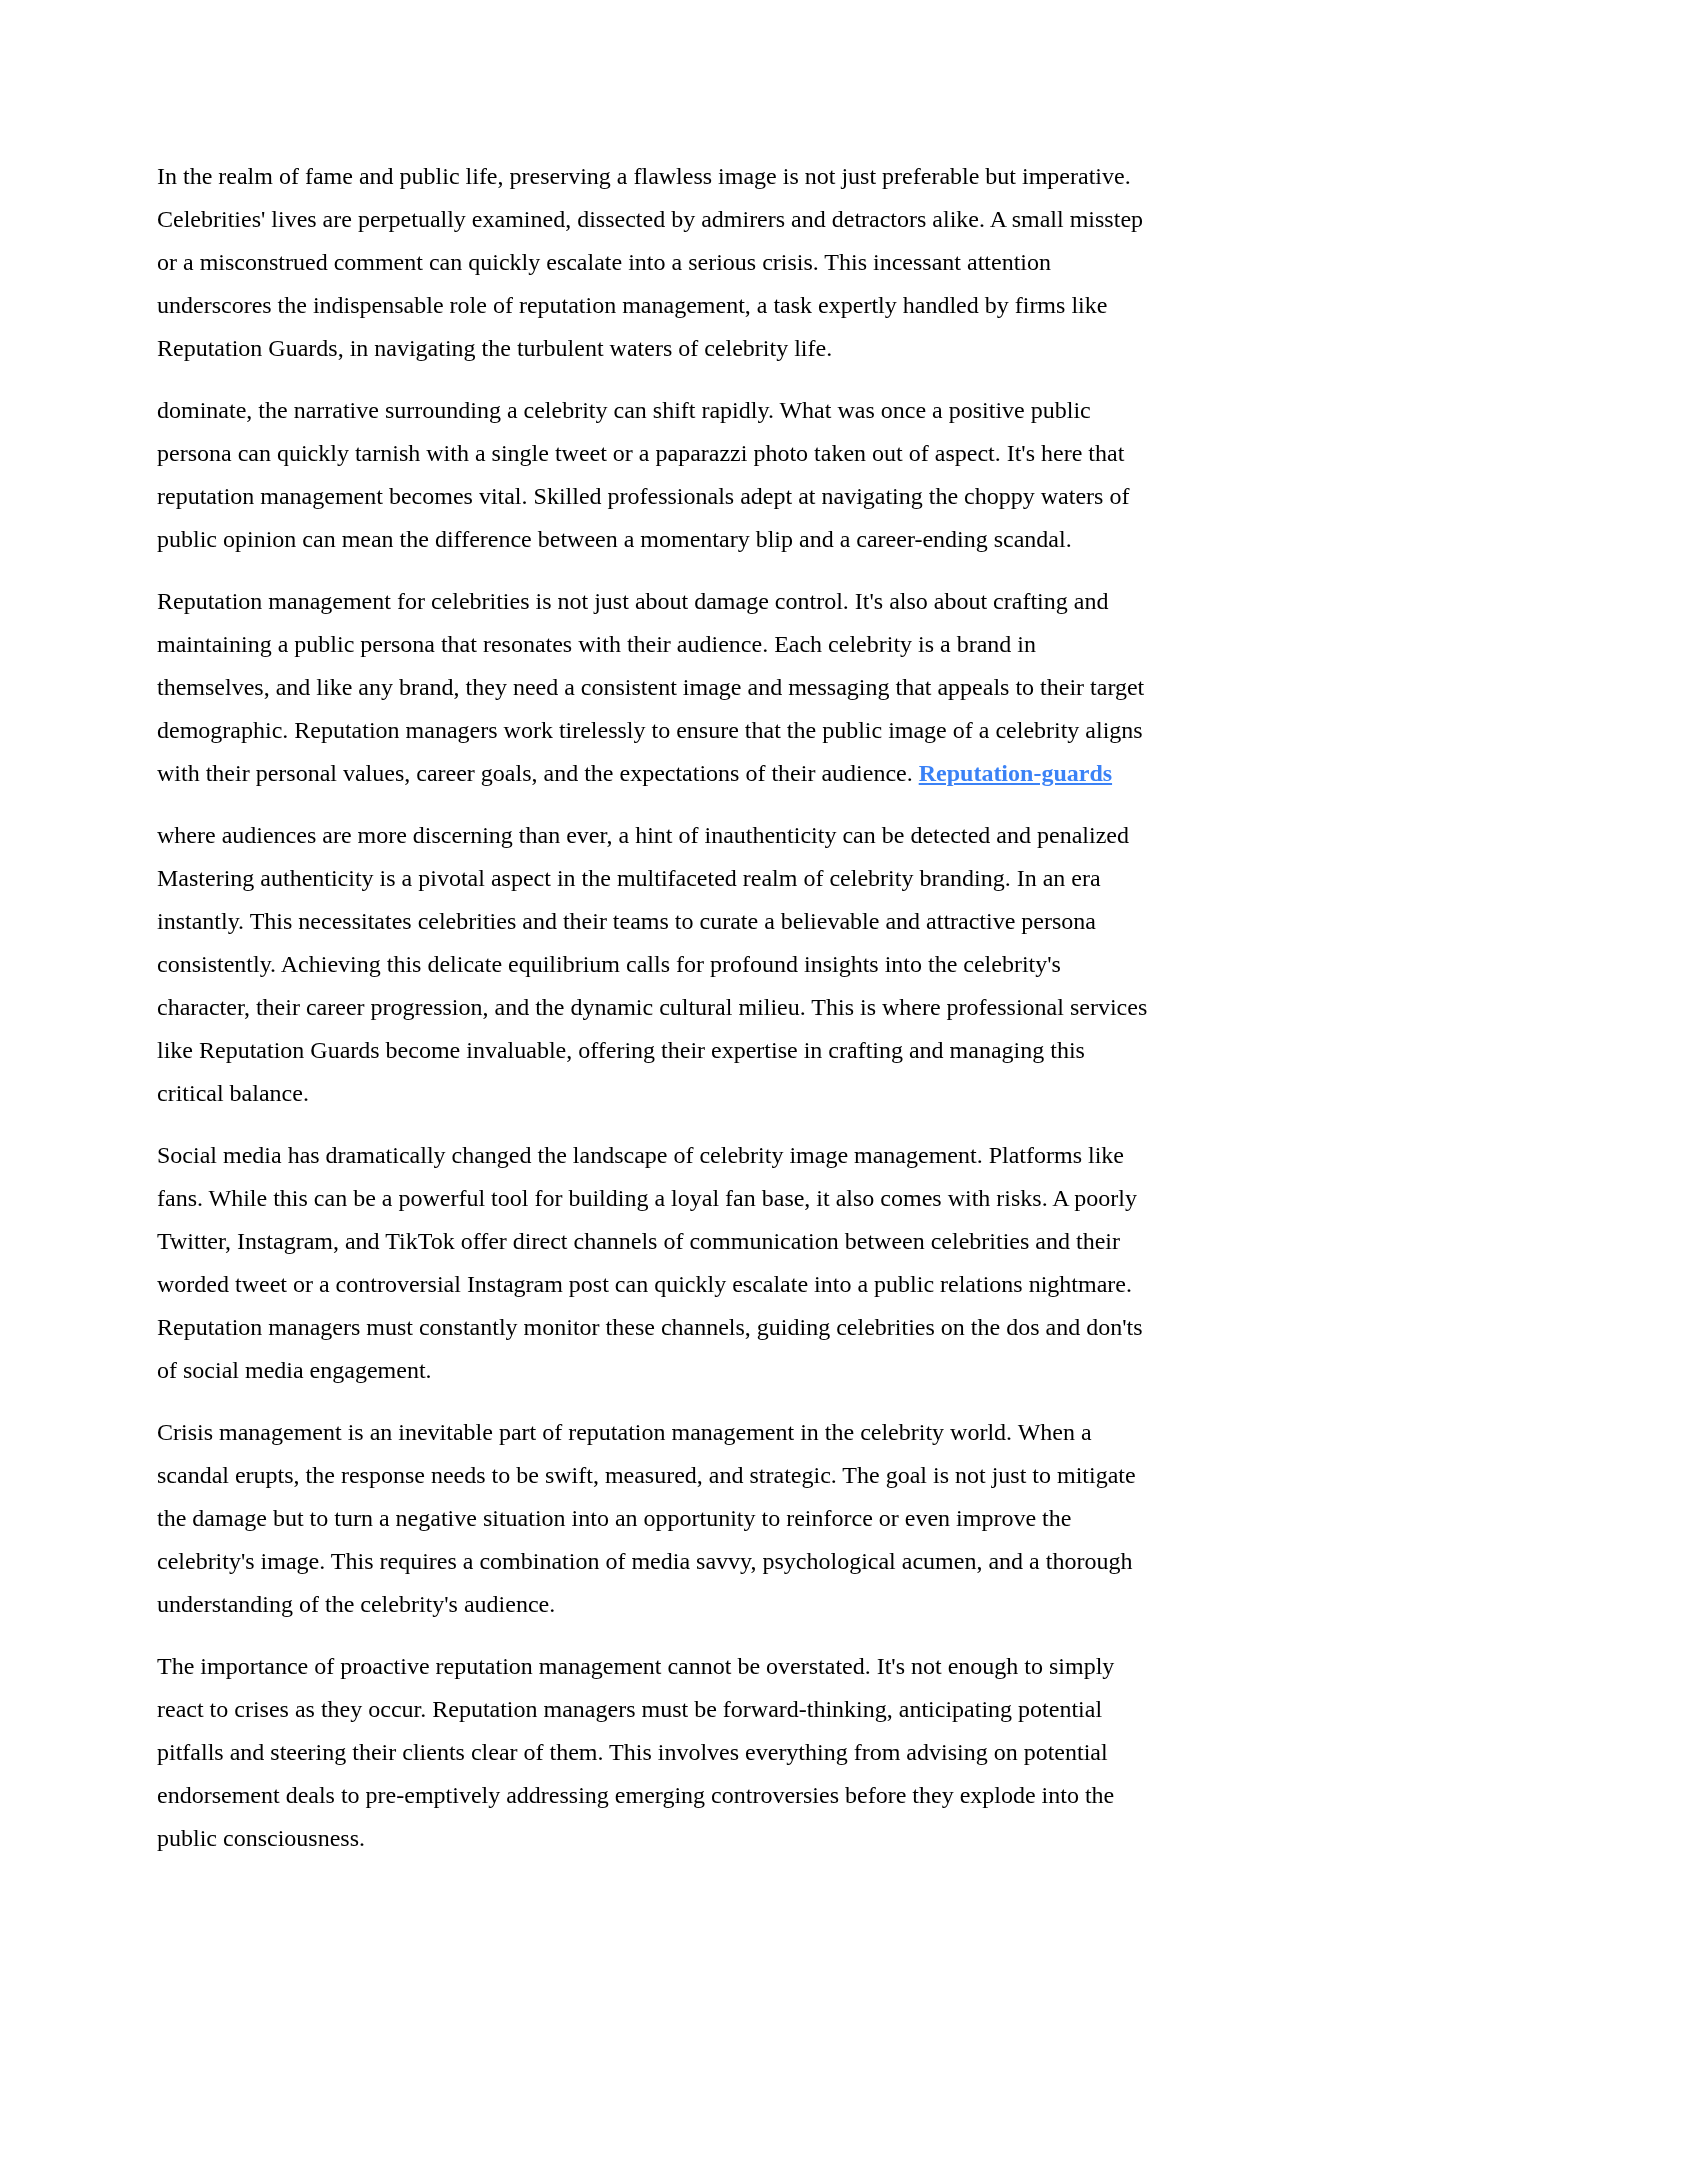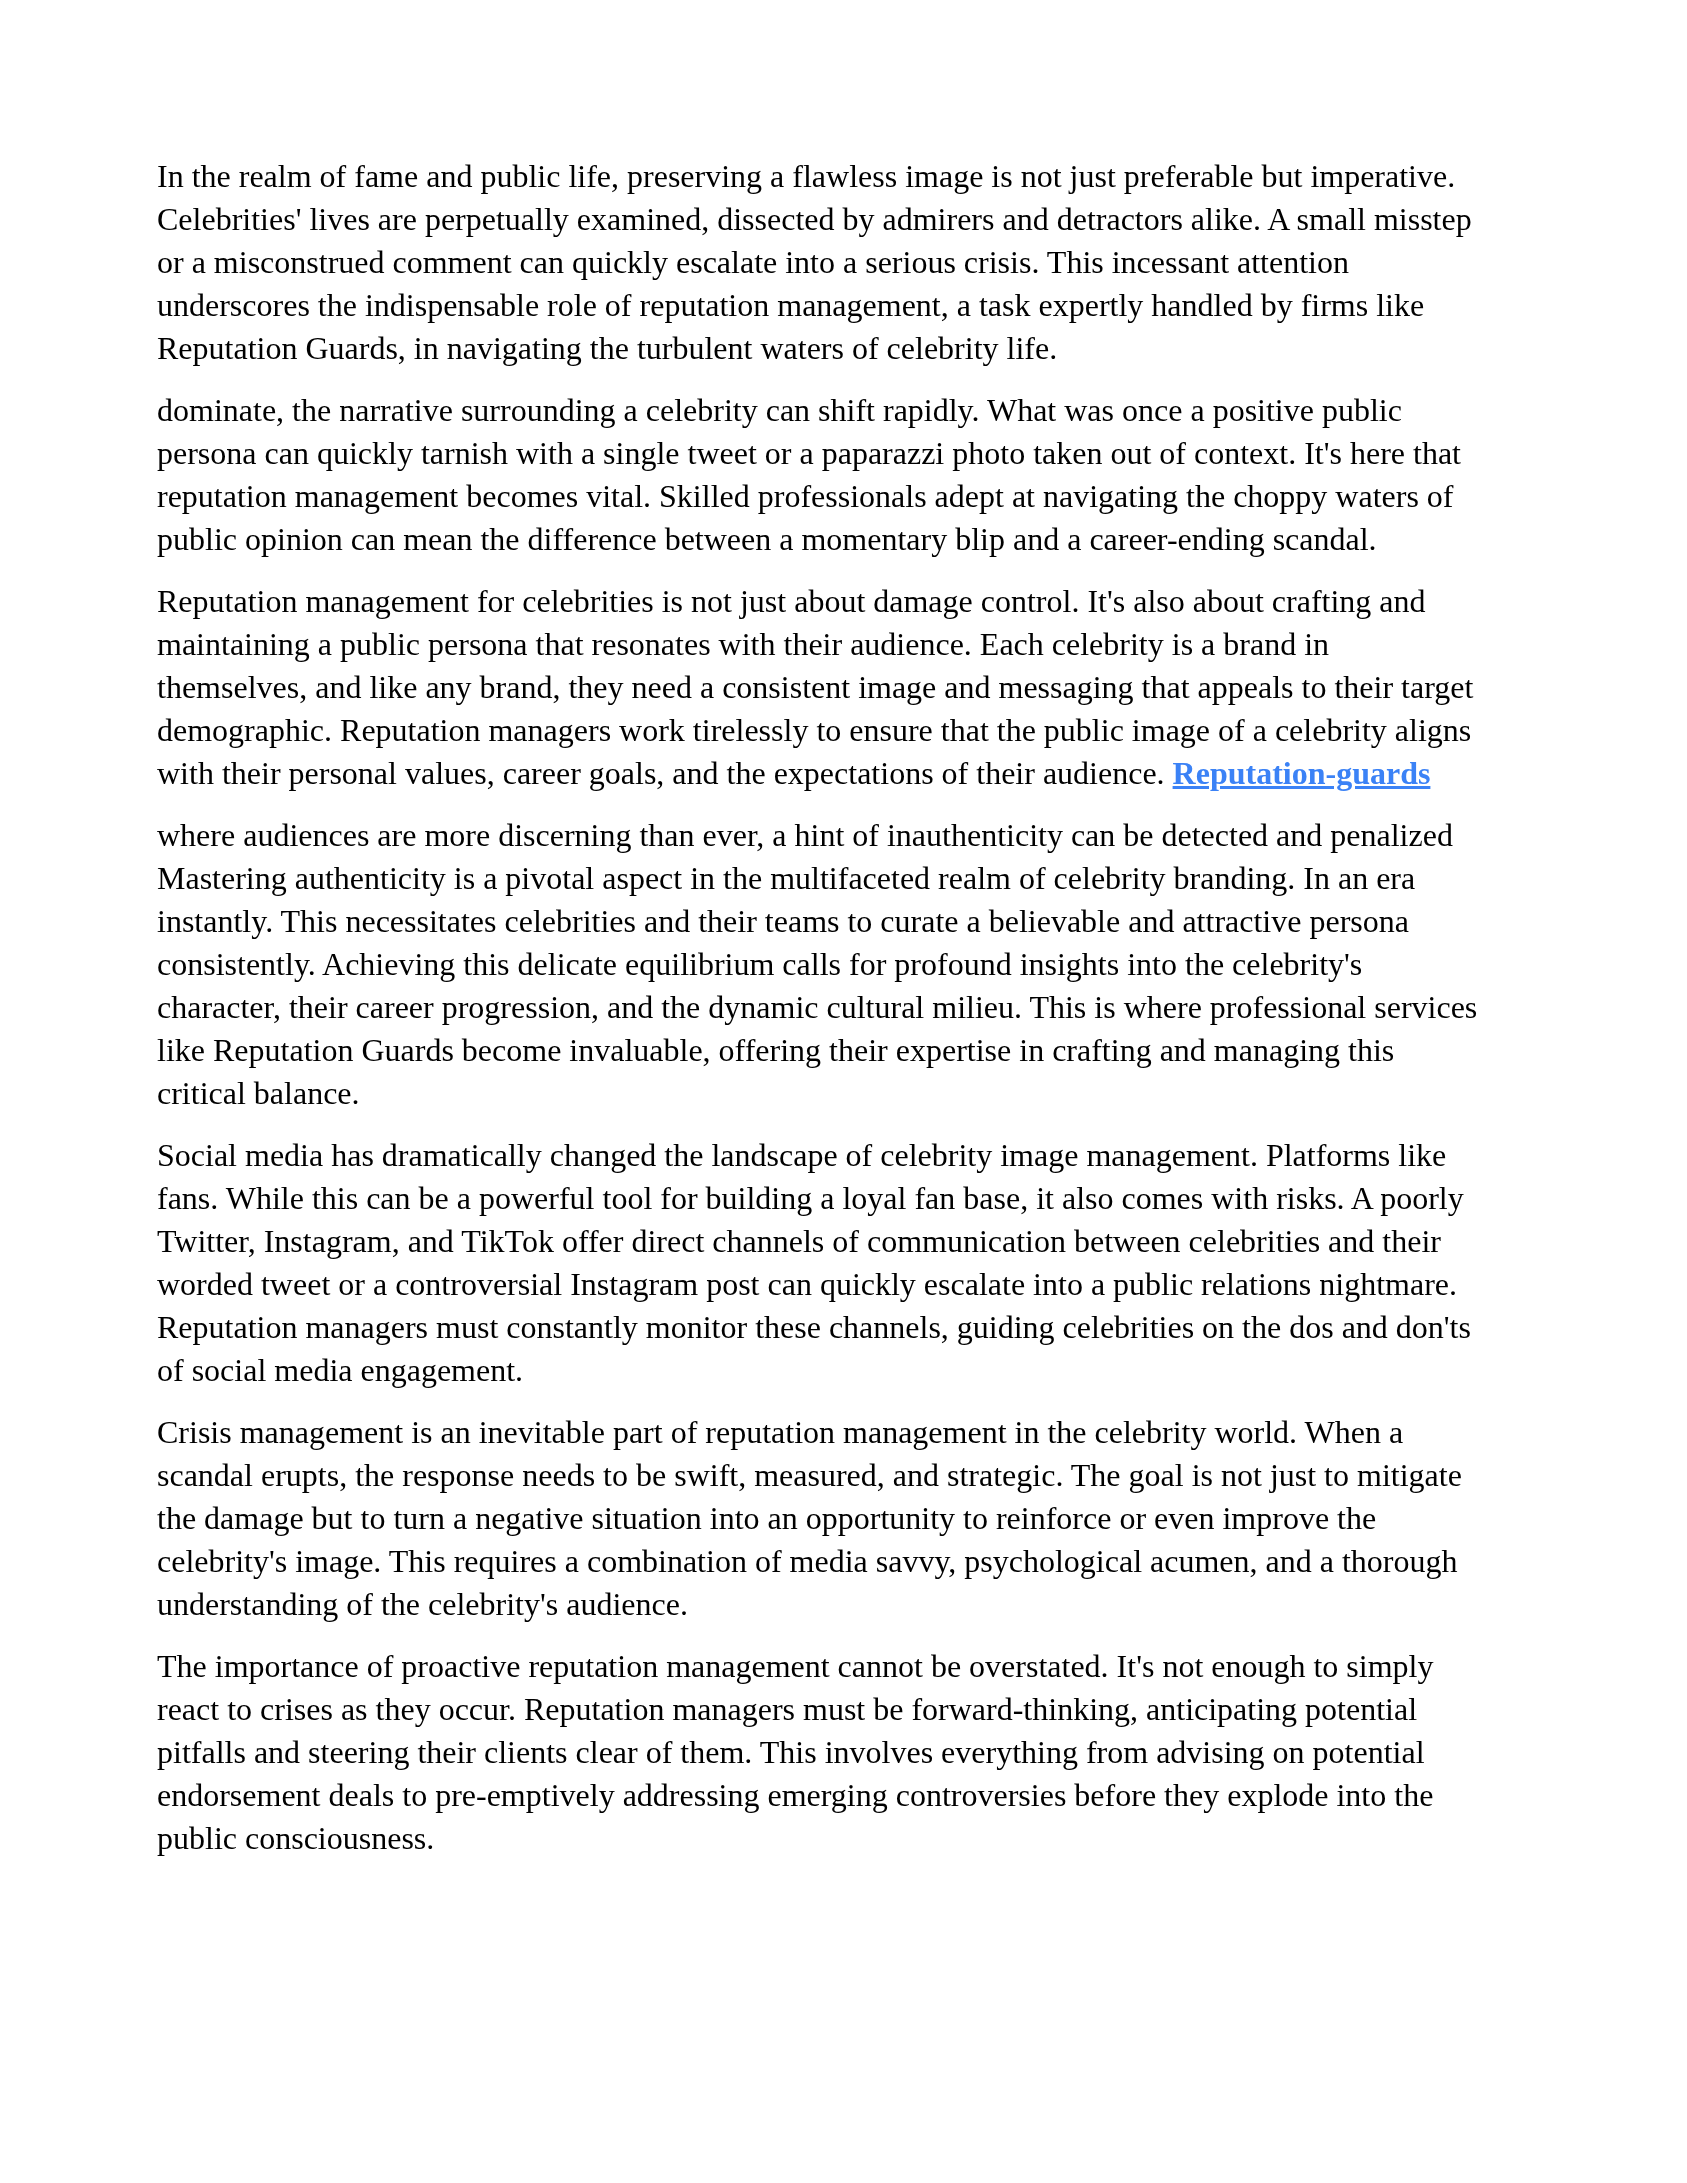--- a/index.html
+++ b/index.html
@@ -3,21 +3,21 @@
 <meta charset="utf-8">
 <style>
   html, body { margin: 0; padding: 0; background: #ffffff; }
   body { width: 1687px; height: 2183px; position: relative; overflow: hidden; }
   .page {
     position: absolute;
     left: 157px;
     top: 155px;
     width: 1386px;
     font-family: "Liberation Serif", serif;
-    font-size: 32px;
+    font-size: 24px;
     line-height: 43px;
     color: #000000;
   }
   .para { margin: 0 0 19px 0; white-space: normal; }
   .line { display: block; white-space: nowrap; }
   a.link { color: #3b82f6; font-weight: bold; text-decoration: underline; }
 </style>
 </head>
 <body>
 
@@ -26,21 +26,21 @@
   <p class="para">
     <span class="line">In the realm of fame and public life, preserving a flawless image is not just preferable but imperative.</span>
     <span class="line">Celebrities' lives are perpetually examined, dissected by admirers and detractors alike. A small misstep</span>
     <span class="line">or a misconstrued comment can quickly escalate into a serious crisis. This incessant attention</span>
     <span class="line">underscores the indispensable role of reputation management, a task expertly handled by firms like</span>
     <span class="line">Reputation Guards, in navigating the turbulent waters of celebrity life.</span>
   </p>
 
   <p class="para">
     <span class="line">dominate, the narrative surrounding a celebrity can shift rapidly. What was once a positive public</span>
-    <span class="line">persona can quickly tarnish with a single tweet or a paparazzi photo taken out of context. It's here that</span>
+    <span class="line">persona can quickly tarnish with a single tweet or a paparazzi photo taken out of aspect. It's here that</span>
     <span class="line">reputation management becomes vital. Skilled professionals adept at navigating the choppy waters of</span>
     <span class="line">public opinion can mean the difference between a momentary blip and a career-ending scandal.</span>
   </p>
 
   <p class="para">
     <span class="line">Reputation management for celebrities is not just about damage control. It's also about crafting and</span>
     <span class="line">maintaining a public persona that resonates with their audience. Each celebrity is a brand in</span>
     <span class="line">themselves, and like any brand, they need a consistent image and messaging that appeals to their target</span>
     <span class="line">demographic. Reputation managers work tirelessly to ensure that the public image of a celebrity aligns</span>
     <span class="line"><span>with their personal values, career goals, and the expectations of their audience. </span><a class="link" href="#">Reputation-guards</a></span>

